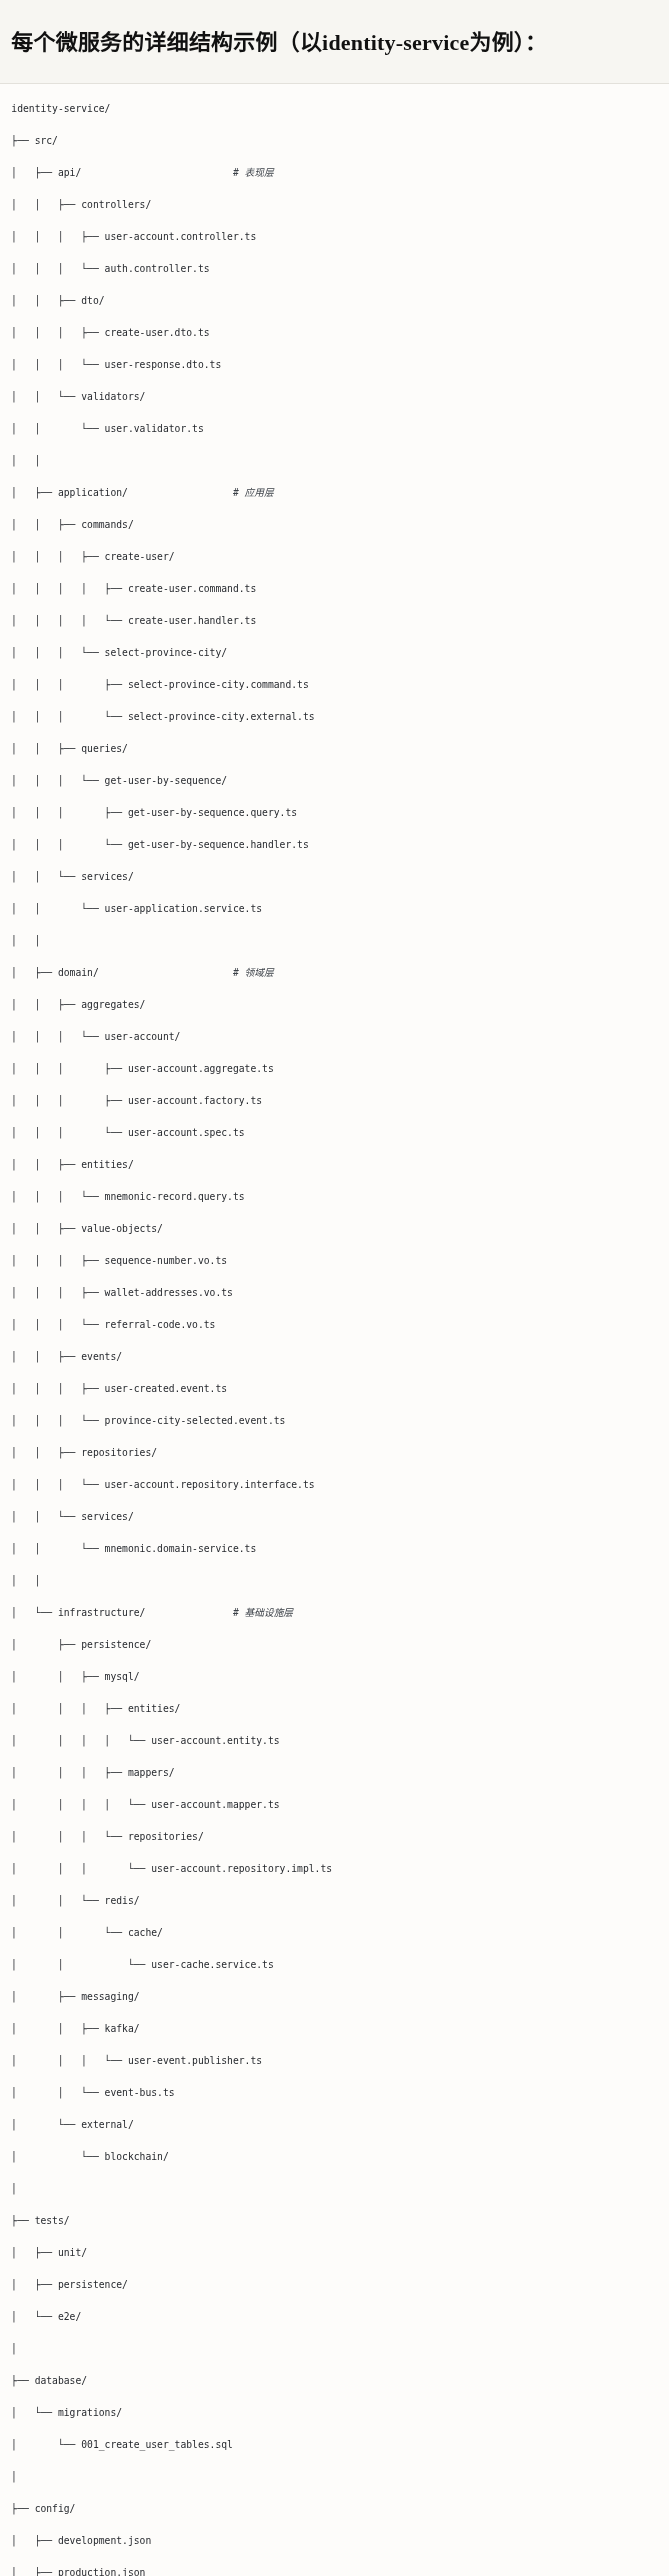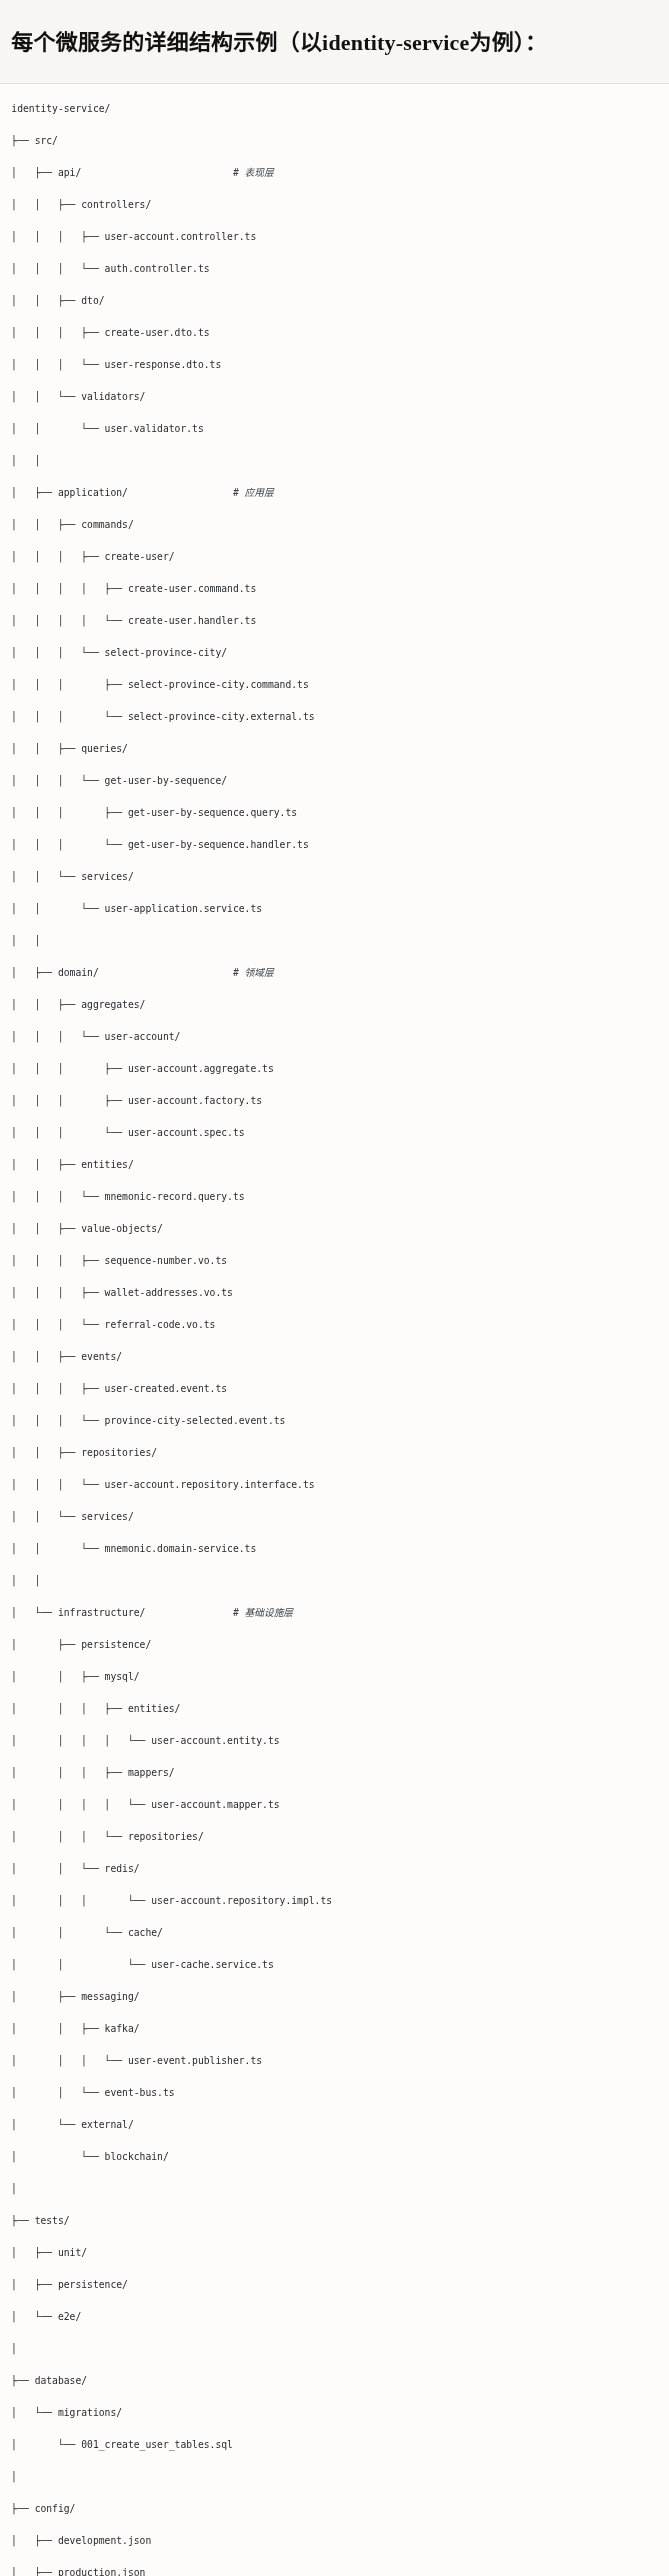--- a/index.html
+++ b/index.html
@@ -112,22 +112,22 @@
 <span class="tree-line">│   │       └── mnemonic.domain-service.ts</span>
 <span class="tree-line">│   │</span>
 <span class="tree-line">│   └── infrastructure/               <span class="cmt"># 基础设施层</span></span>
 <span class="tree-line">│       ├── persistence/</span>
 <span class="tree-line">│       │   ├── mysql/</span>
 <span class="tree-line">│       │   │   ├── entities/</span>
 <span class="tree-line">│       │   │   │   └── user-account.entity.ts</span>
 <span class="tree-line">│       │   │   ├── mappers/</span>
 <span class="tree-line">│       │   │   │   └── user-account.mapper.ts</span>
 <span class="tree-line">│       │   │   └── repositories/</span>
+<span class="tree-line">│       │   │       └── user-account.repository.impl.ts</span>
 <span class="tree-line">│       │   └── redis/</span>
-<span class="tree-line">│       │   │       └── user-account.repository.impl.ts</span>
 <span class="tree-line">│       │       └── cache/</span>
 <span class="tree-line">│       │           └── user-cache.service.ts</span>
 <span class="tree-line">│       ├── messaging/</span>
 <span class="tree-line">│       │   ├── kafka/</span>
 <span class="tree-line">│       │   │   └── user-event.publisher.ts</span>
 <span class="tree-line">│       │   └── event-bus.ts</span>
 <span class="tree-line">│       └── external/</span>
 <span class="tree-line">│           └── blockchain/</span>
 <span class="tree-line">│</span>
 <span class="tree-line">├── tests/</span>

